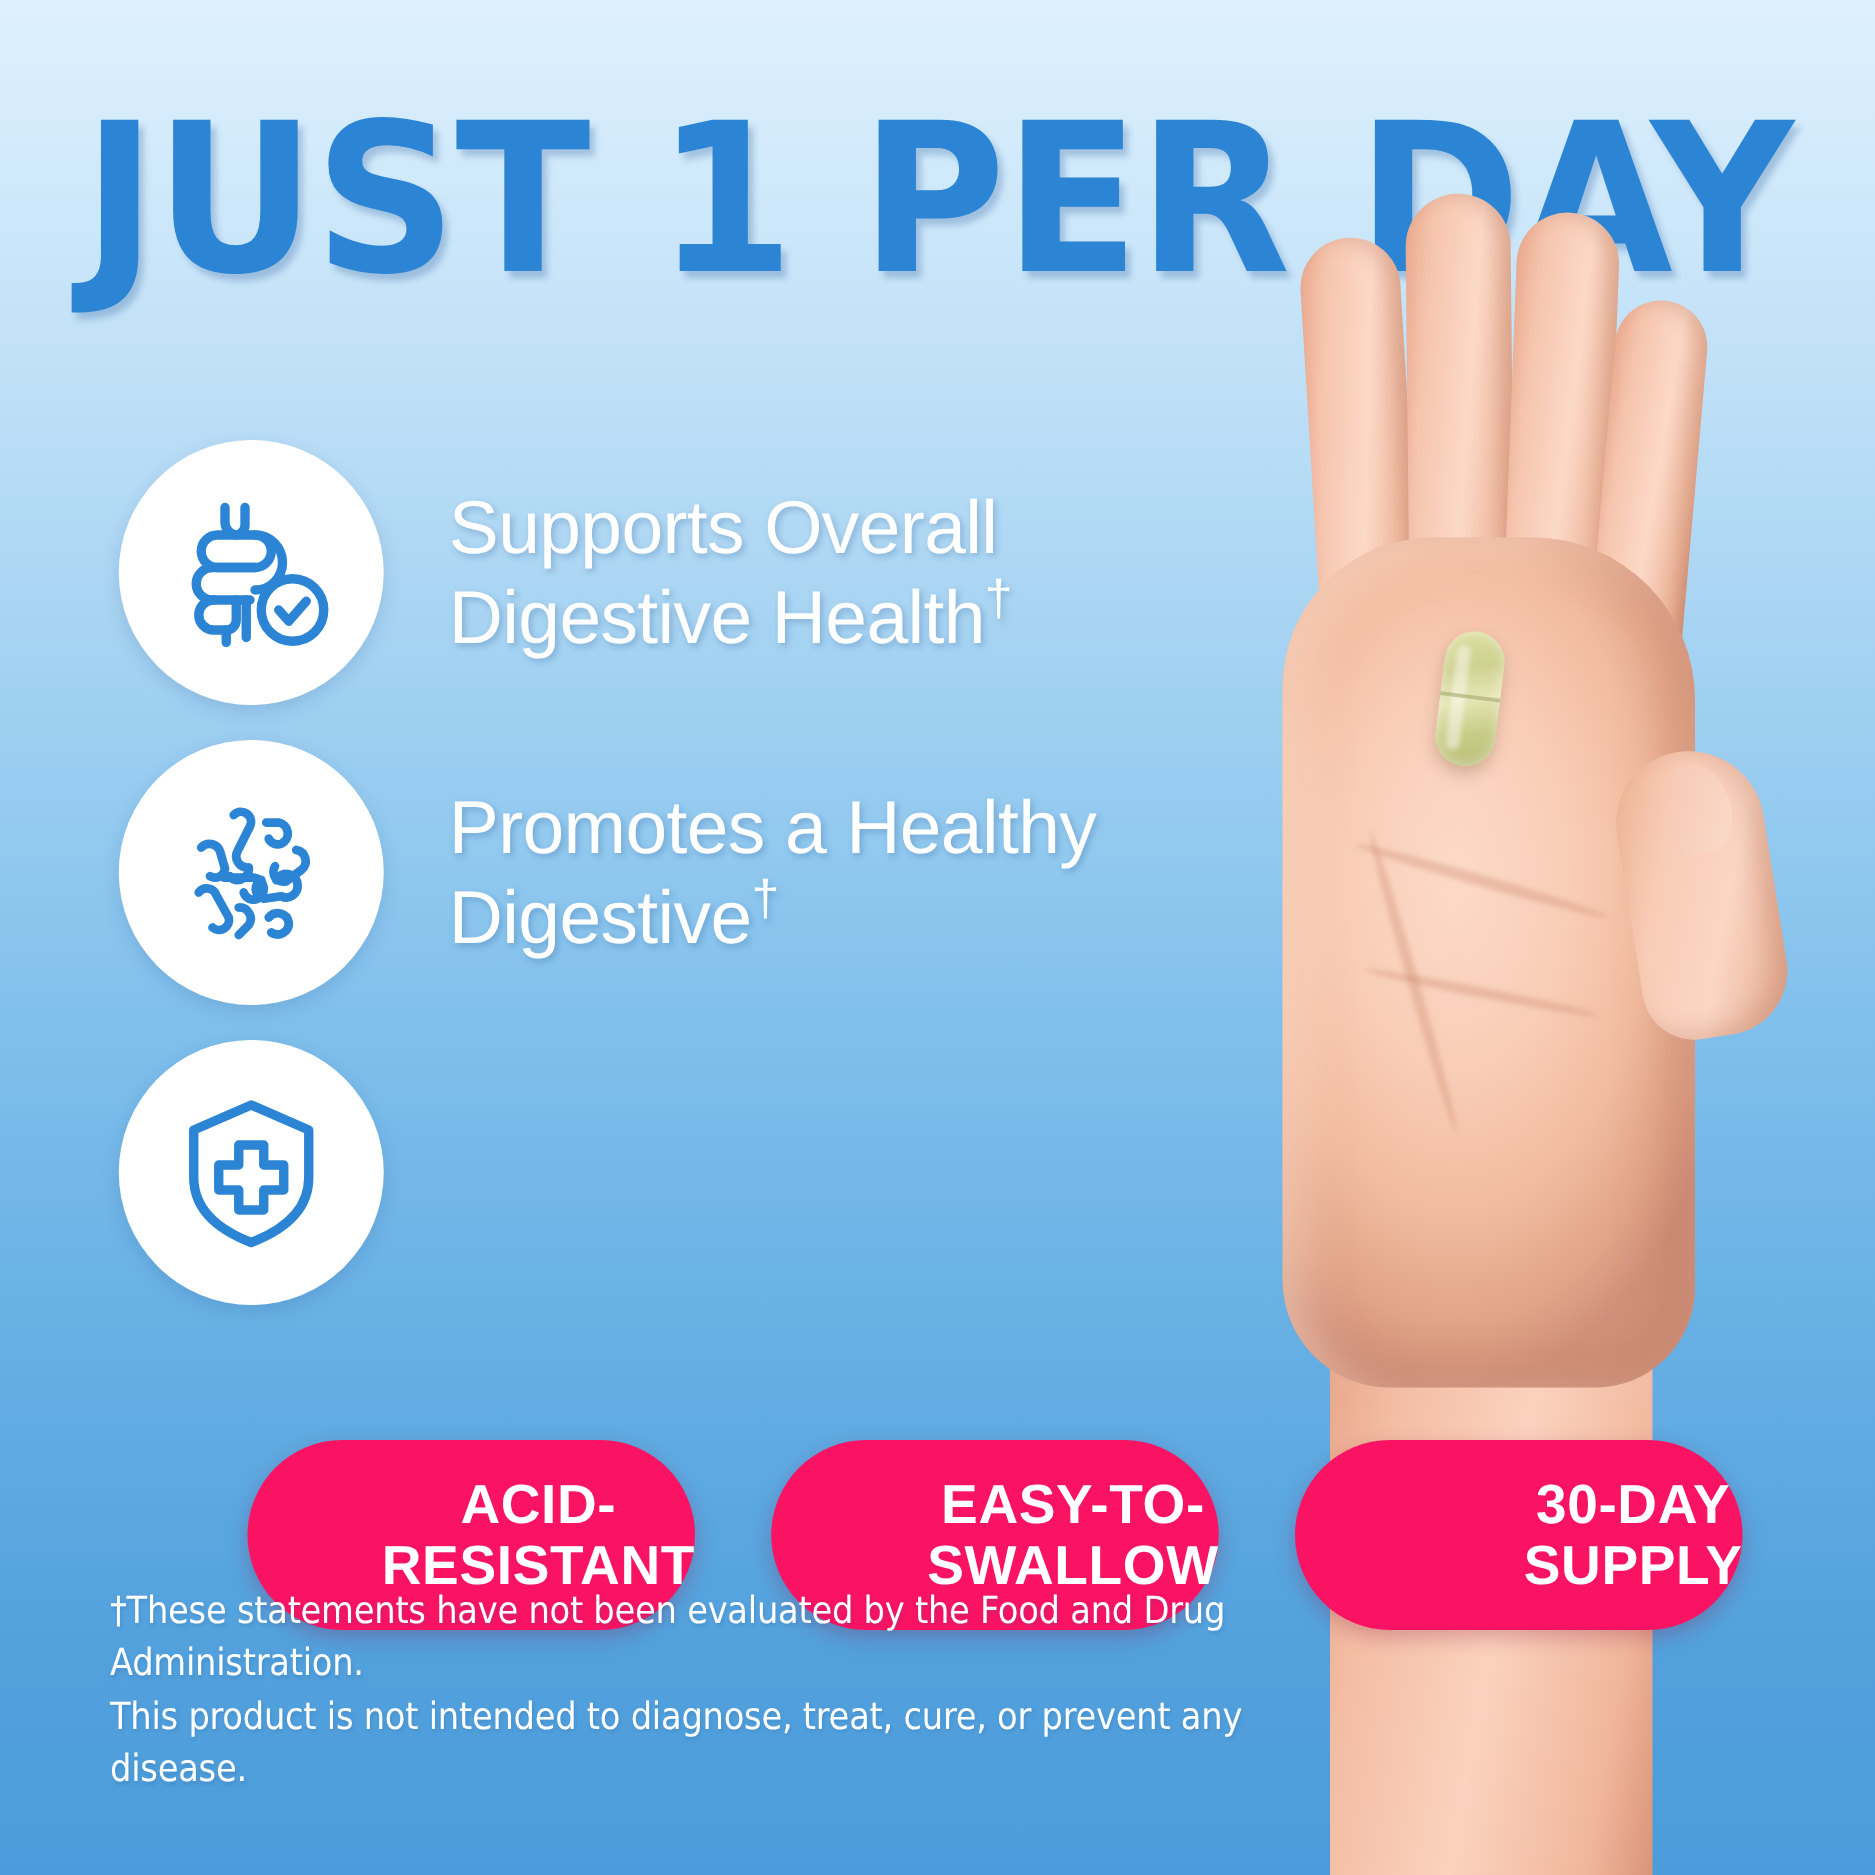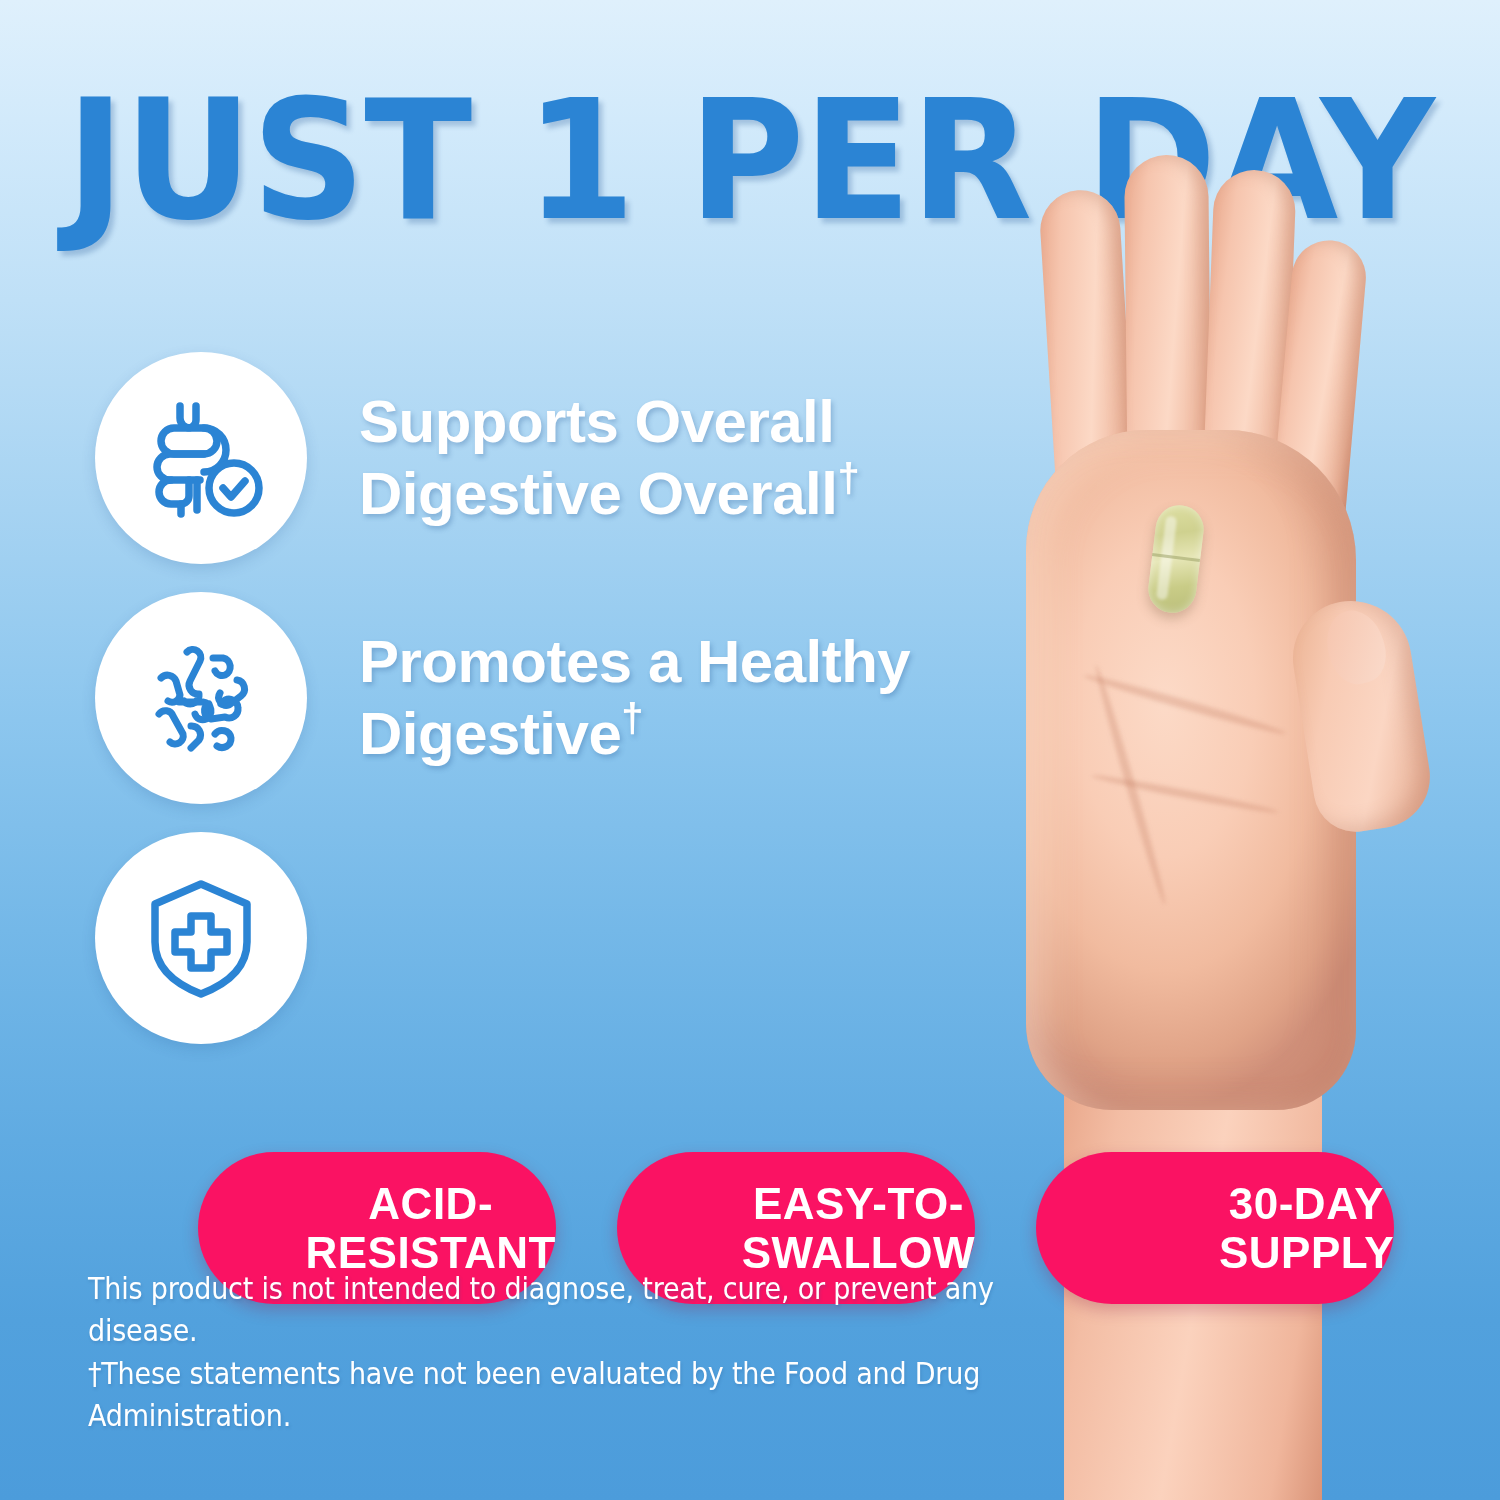--- a/index.html
+++ b/index.html
@@ -63,21 +63,21 @@
     align-items:center;
     justify-content:center;
     box-shadow:0 5px 14px rgba(30,80,140,0.17);
   }
   .icon-circle svg { display:block; }
   .benefit-text {
     margin-left:52px;
     color:#ffffff;
     font-size:60px;
     line-height:1.14;
-    font-weight:700;
+    font-weight:400;
     letter-spacing:-0.5px;
     text-shadow:2px 3px 5px rgba(40,90,150,0.30);
   }
   .benefit-text .dag { font-size:40px; vertical-align:22px; }
 
   
   .photo-zone {
     position:absolute;
     left:930px; top:0;
     width:570px; height:1500px;
@@ -239,21 +239,21 @@
           <path d="M71 38 a22 22 0 0 1 0 44"></path>
           <path d="M38 90 a12 12 0 0 0 0 24 h10 v10"></path>
           <path d="M56 90 v16 a8 8 0 0 1 -8 8"></path>
           <path d="M64 90 v30"></path>
           <circle cx="101" cy="98" r="25"></circle>
           <path d="M90 98 l8 9 l14 -16"></path>
         </svg>
       </div>
       <div class="benefit-text">
         <span>Supports Overall</span><br>
-        <span>Digestive Overall</span><span class="dag">†</span>
+        <span>Digestive Health</span><span class="dag">†</span>
       </div>
     </div>
 
     <div class="benefit-row">
       <div class="icon-circle">
         <svg width="136" height="136" viewBox="0 0 136 136" fill="none" stroke="#2b84d4" stroke-width="7" stroke-linecap="round" stroke-linejoin="round">
           <path d="M54 22 a8 8 0 0 1 13 9 l-10 20 a9 9 0 0 0 9 13 a9 9 0 0 1 -13 9 l-2 -2"></path>
           <path d="M80 28 h10 a9 9 0 0 1 2 17 a8 8 0 0 1 -10 -4"></path>
           <path d="M28 48 a9 9 0 0 1 15 3 l4 14 a8 8 0 0 1 -12 6"></path>
           <path d="M104 50 a9 9 0 0 1 4 16 l-12 9 a8 8 0 0 1 -9 -12"></path>
@@ -296,17 +296,17 @@
     </div>
     <div class="badge">
       <div>
         <span>30-DAY</span><br>
         <span>SUPPLY</span>
       </div>
     </div>
   </div>
 
   <div class="disclaimer">
+    <div>†These statements have not been evaluated by the Food and Drug Administration.</div>
     <div>This product is not intended to diagnose, treat, cure, or prevent any disease.</div>
-    <div>†These statements have not been evaluated by the Food and Drug Administration.</div>
   </div>
 
 </div>
 
 </body></html>

